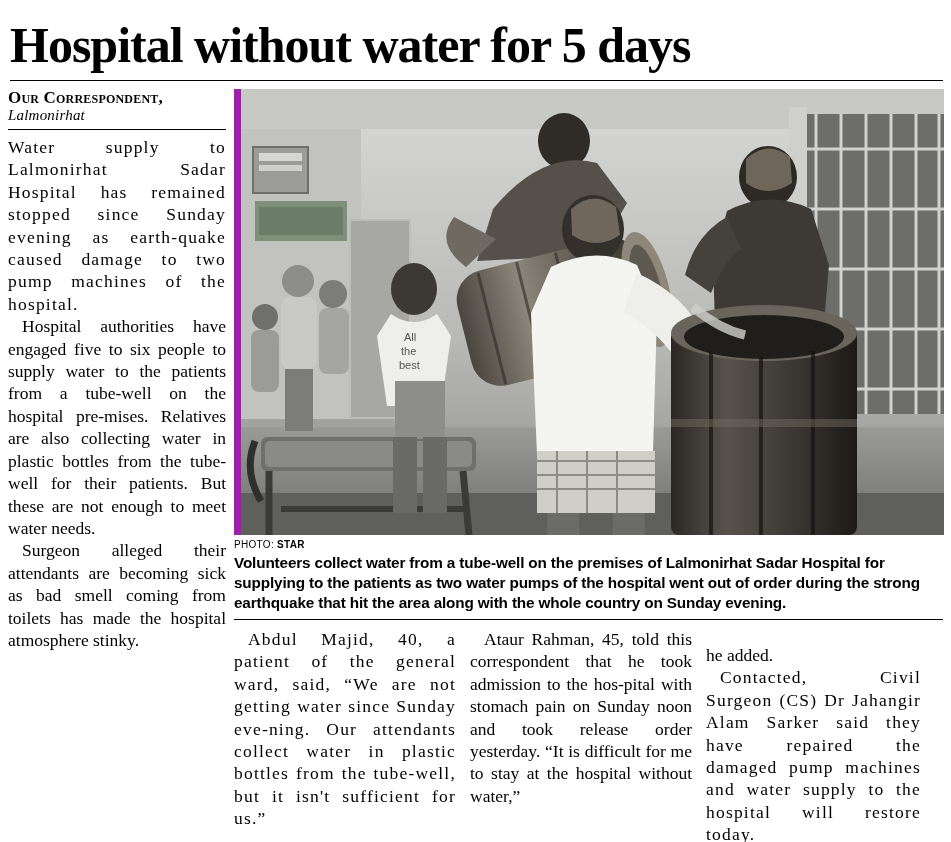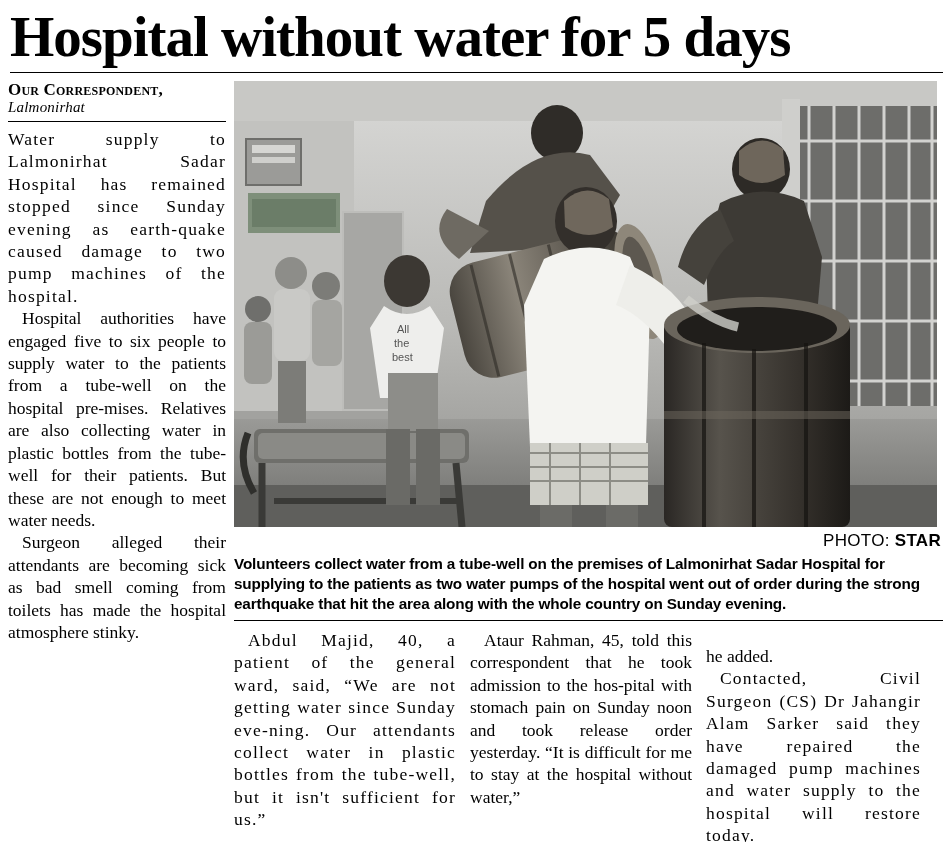--- a/index.html
+++ b/index.html
@@ -19,24 +19,24 @@
     width: 951px;
     height: 842px;
     box-sizing: border-box;
     padding: 4px 8px 0 8px;
   }
 
   
   .headline {
     font-family: "Liberation Serif", serif;
     font-weight: bold;
-    font-size: 57px;
+    font-size: 50px;
     line-height: 62px;
     letter-spacing: -1px;
-    margin: 2px 0 4px 2px;
+    margin: 10px 0 4px 2px;
     white-space: nowrap;
   }
   .rule-top {
     border-bottom: 1.5px solid #000;
     margin: 0 0 8px 2px;
   }
 
   
   .body-wrap {
     display: flex;
@@ -92,28 +92,28 @@
     flex: 1 1 auto;
     width: 705px;
   }
 
   
   .photo {
     position: relative;
     width: 703px;
     height: 446px;
     overflow: hidden;
-    background: #f0abfc;
+    background: #a21caf;
+    padding-left: 7px;
   }
   .photo svg { display: block; }
 
   .photo-credit {
-    text-align: right;
     font-family: "Liberation Sans", sans-serif;
-    font-size: 17px;
+    font-size: 10px;
     letter-spacing: .3px;
     margin: 4px 2px 3px 0;
   }
   .photo-credit b { font-weight: bold; }
 
   .caption {
     font-family: "Liberation Sans", sans-serif;
     font-weight: bold;
     font-size: 15.3px;
     line-height: 20px;

